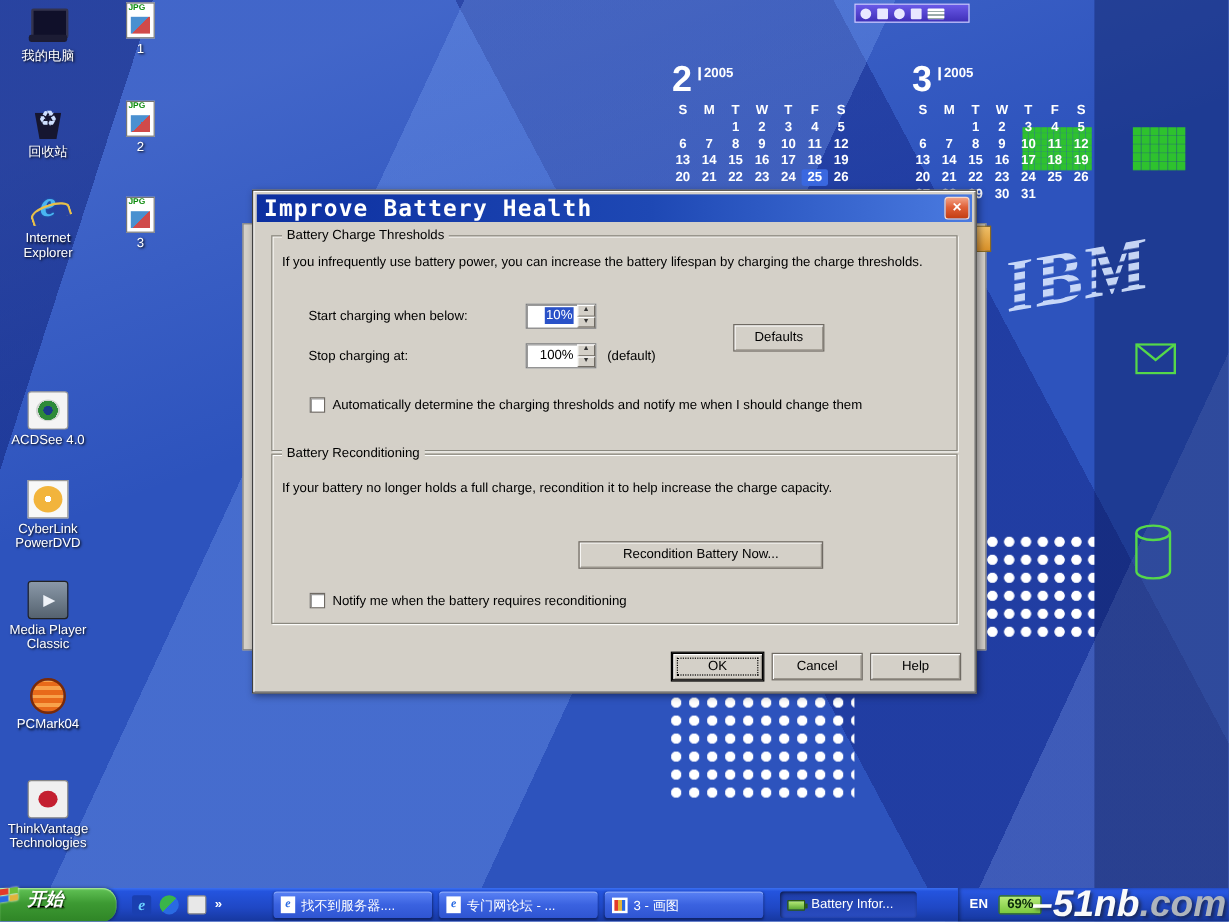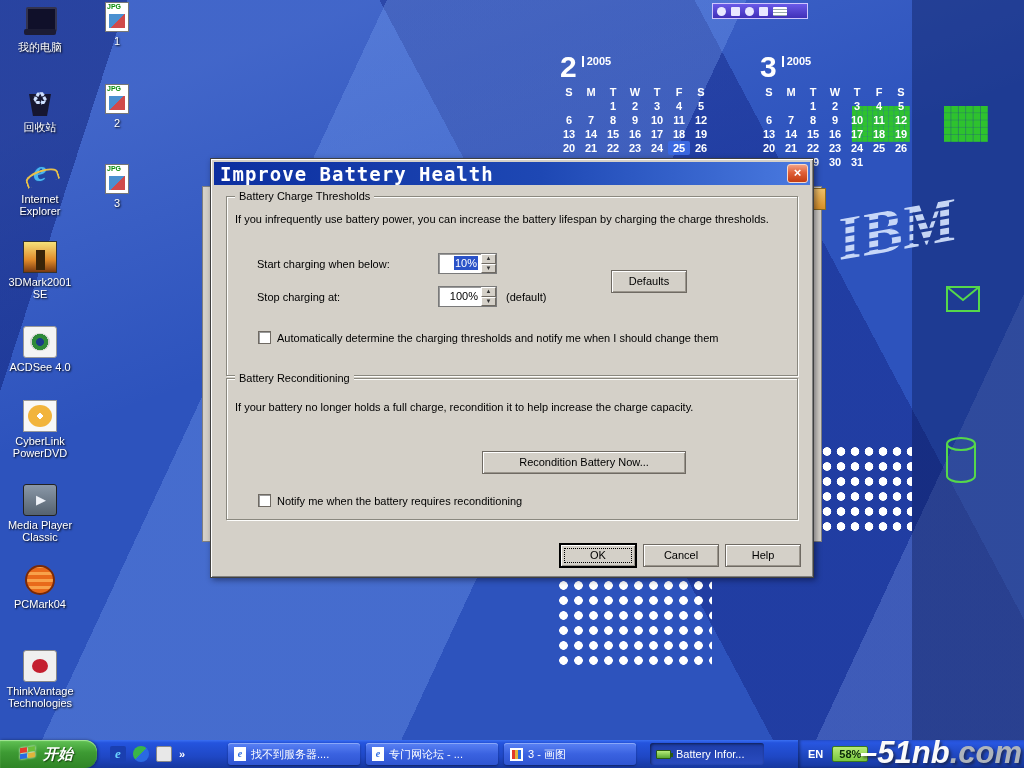--- a/index.html
+++ b/index.html
@@ -85,21 +85,21 @@
   .btn.default { border:1px solid #000; box-shadow:0 0 0 1px #000, inset 1px 1px 0 #fff, inset -1px -1px 0 #9a958c; outline:1px dotted #000; outline-offset:-5px; }
   .spin { position:absolute; width:59px; height:21px; background:#fff; border:1px solid #7a7a7a; box-shadow:inset 1px 1px 0 #9a9a9a; display:flex; }
   .spinval { flex:1; line-height:19px; text-align:right; padding:0 3px; }
   .spinval .sel { background:#2a52c8; color:#fff; padding:1px 1px; }
   .spinbtns { width:15px; display:flex; flex-direction:column; }
   .spinbtn { flex:1; background:#d4d0c8; border:1px solid; border-color:#fff #6f6a63 #6f6a63 #fff; font-size:6px; line-height:7px; text-align:center; color:#333; cursor:default; }
   .chk { position:absolute; width:13px; height:13px; background:#fff; border:1px solid #6f6a63; box-shadow:inset 1px 1px 0 #9a9a9a; cursor:default; }
 
   
   .taskbar { position:absolute; left:0; bottom:0; width:1024px; height:28px; z-index:20; background:linear-gradient(#3a6ff2,#2454de 10%,#1f47c4 60%,#16379e); }
-  .startbtn { position:absolute; left:0; top:0; height:28px; width:97px; background:linear-gradient(#62c356,#3d9a33 45%,#2f8526); border-radius:0 12px 12px 0; box-shadow:inset 0 1px 1px #a8e89a, 1px 0 3px rgba(0,0,0,.45); display:flex; align-items:center; gap:6px; padding-left:20px; cursor:default; }
+  .startbtn { position:absolute; left:0; top:0; height:28px; width:97px; background:linear-gradient(#62c356,#3d9a33 45%,#2f8526); border-radius:0 12px 12px 0; box-shadow:inset 0 1px 1px #a8e89a, 1px 0 3px rgba(0,0,0,.45); display:flex; align-items:flex-start; gap:6px; padding-left:0; cursor:default;text-decoration:underline; }
   .start-label { color:#fff; font-size:15px; font-weight:bold; font-style:italic; text-shadow:1px 1px 1px #1a4a12; }
   .winflag { width:17px; height:14px; display:grid; grid-template-columns:7px 7px; grid-template-rows:5px 5px; gap:1px; transform:skewY(-8deg); filter:drop-shadow(0 0 1px #fff); }
   .winflag i { display:block; }
   .winflag .f1{background:#e23a2a}.winflag .f2{background:#6abf3a}.winflag .f3{background:#2a6ae2}.winflag .f4{background:#e2b43a}
   .qlaunch { position:absolute; left:104px; top:0; height:28px; display:flex; align-items:center; gap:7px; padding-left:6px; }
   .qicon { width:16px; height:16px; border-radius:2px; cursor:default; }
   .q-ie { background:#1a3fb0; color:#6ad0ff; font:italic bold 13px "Liberation Serif",serif; text-align:center; line-height:15px; }
   .q-media { background:linear-gradient(135deg,#3ab54a 50%,#2a6ae2 50%); border-radius:50%; }
   .q-desk { background:#e8e8e8; border:1px solid #888; }
   .q-more { color:#fff; font-size:11px; font-weight:bold; cursor:default; }
@@ -247,24 +247,20 @@
     <div class="dlabel">我的电脑</div>
   </div>
   <div class="dicon" style="left:4px;top:86px">
     <div class="ico i-recycle"></div>
     <div class="dlabel">回收站</div>
   </div>
   <div class="dicon" style="left:4px;top:158px">
     <div class="ico i-ie"></div>
     <div class="dlabel">Internet Explorer</div>
   </div>
-  <div class="dicon" style="left:4px;top:241px">
-    <div class="ico i-3dmark"></div>
-    <div class="dlabel">3DMark2001 SE</div>
-  </div>
   <div class="dicon" style="left:4px;top:326px">
     <div class="ico i-acdsee"></div>
     <div class="dlabel">ACDSee 4.0</div>
   </div>
   <div class="dicon" style="left:4px;top:400px">
     <div class="ico i-powerdvd"></div>
     <div class="dlabel">CyberLink PowerDVD</div>
   </div>
   <div class="dicon" style="left:4px;top:484px">
     <div class="ico i-mpc"></div>
@@ -383,20 +379,20 @@
     <div class="taskbtn" style="left:504px">
       <span class="t-paint"></span>
       <span>3 - 画图</span>
     </div>
     <div class="taskbtn active" style="left:650px;width:114px">
       <span class="t-batt"></span>
       <span>Battery Infor...</span>
     </div>
     <div class="tray">
       <span class="tray-lang">EN</span>
-      <span class="tray-batt">58%</span>
+      <span class="tray-batt">69%</span>
     </div>
   </div>
 
   <div class="watermark">
     <span class="wm-dash">–</span><span class="wm-name">51nb</span><span class="wm-tld">.com</span>
   </div>
 </div>
 
 </body></html>

